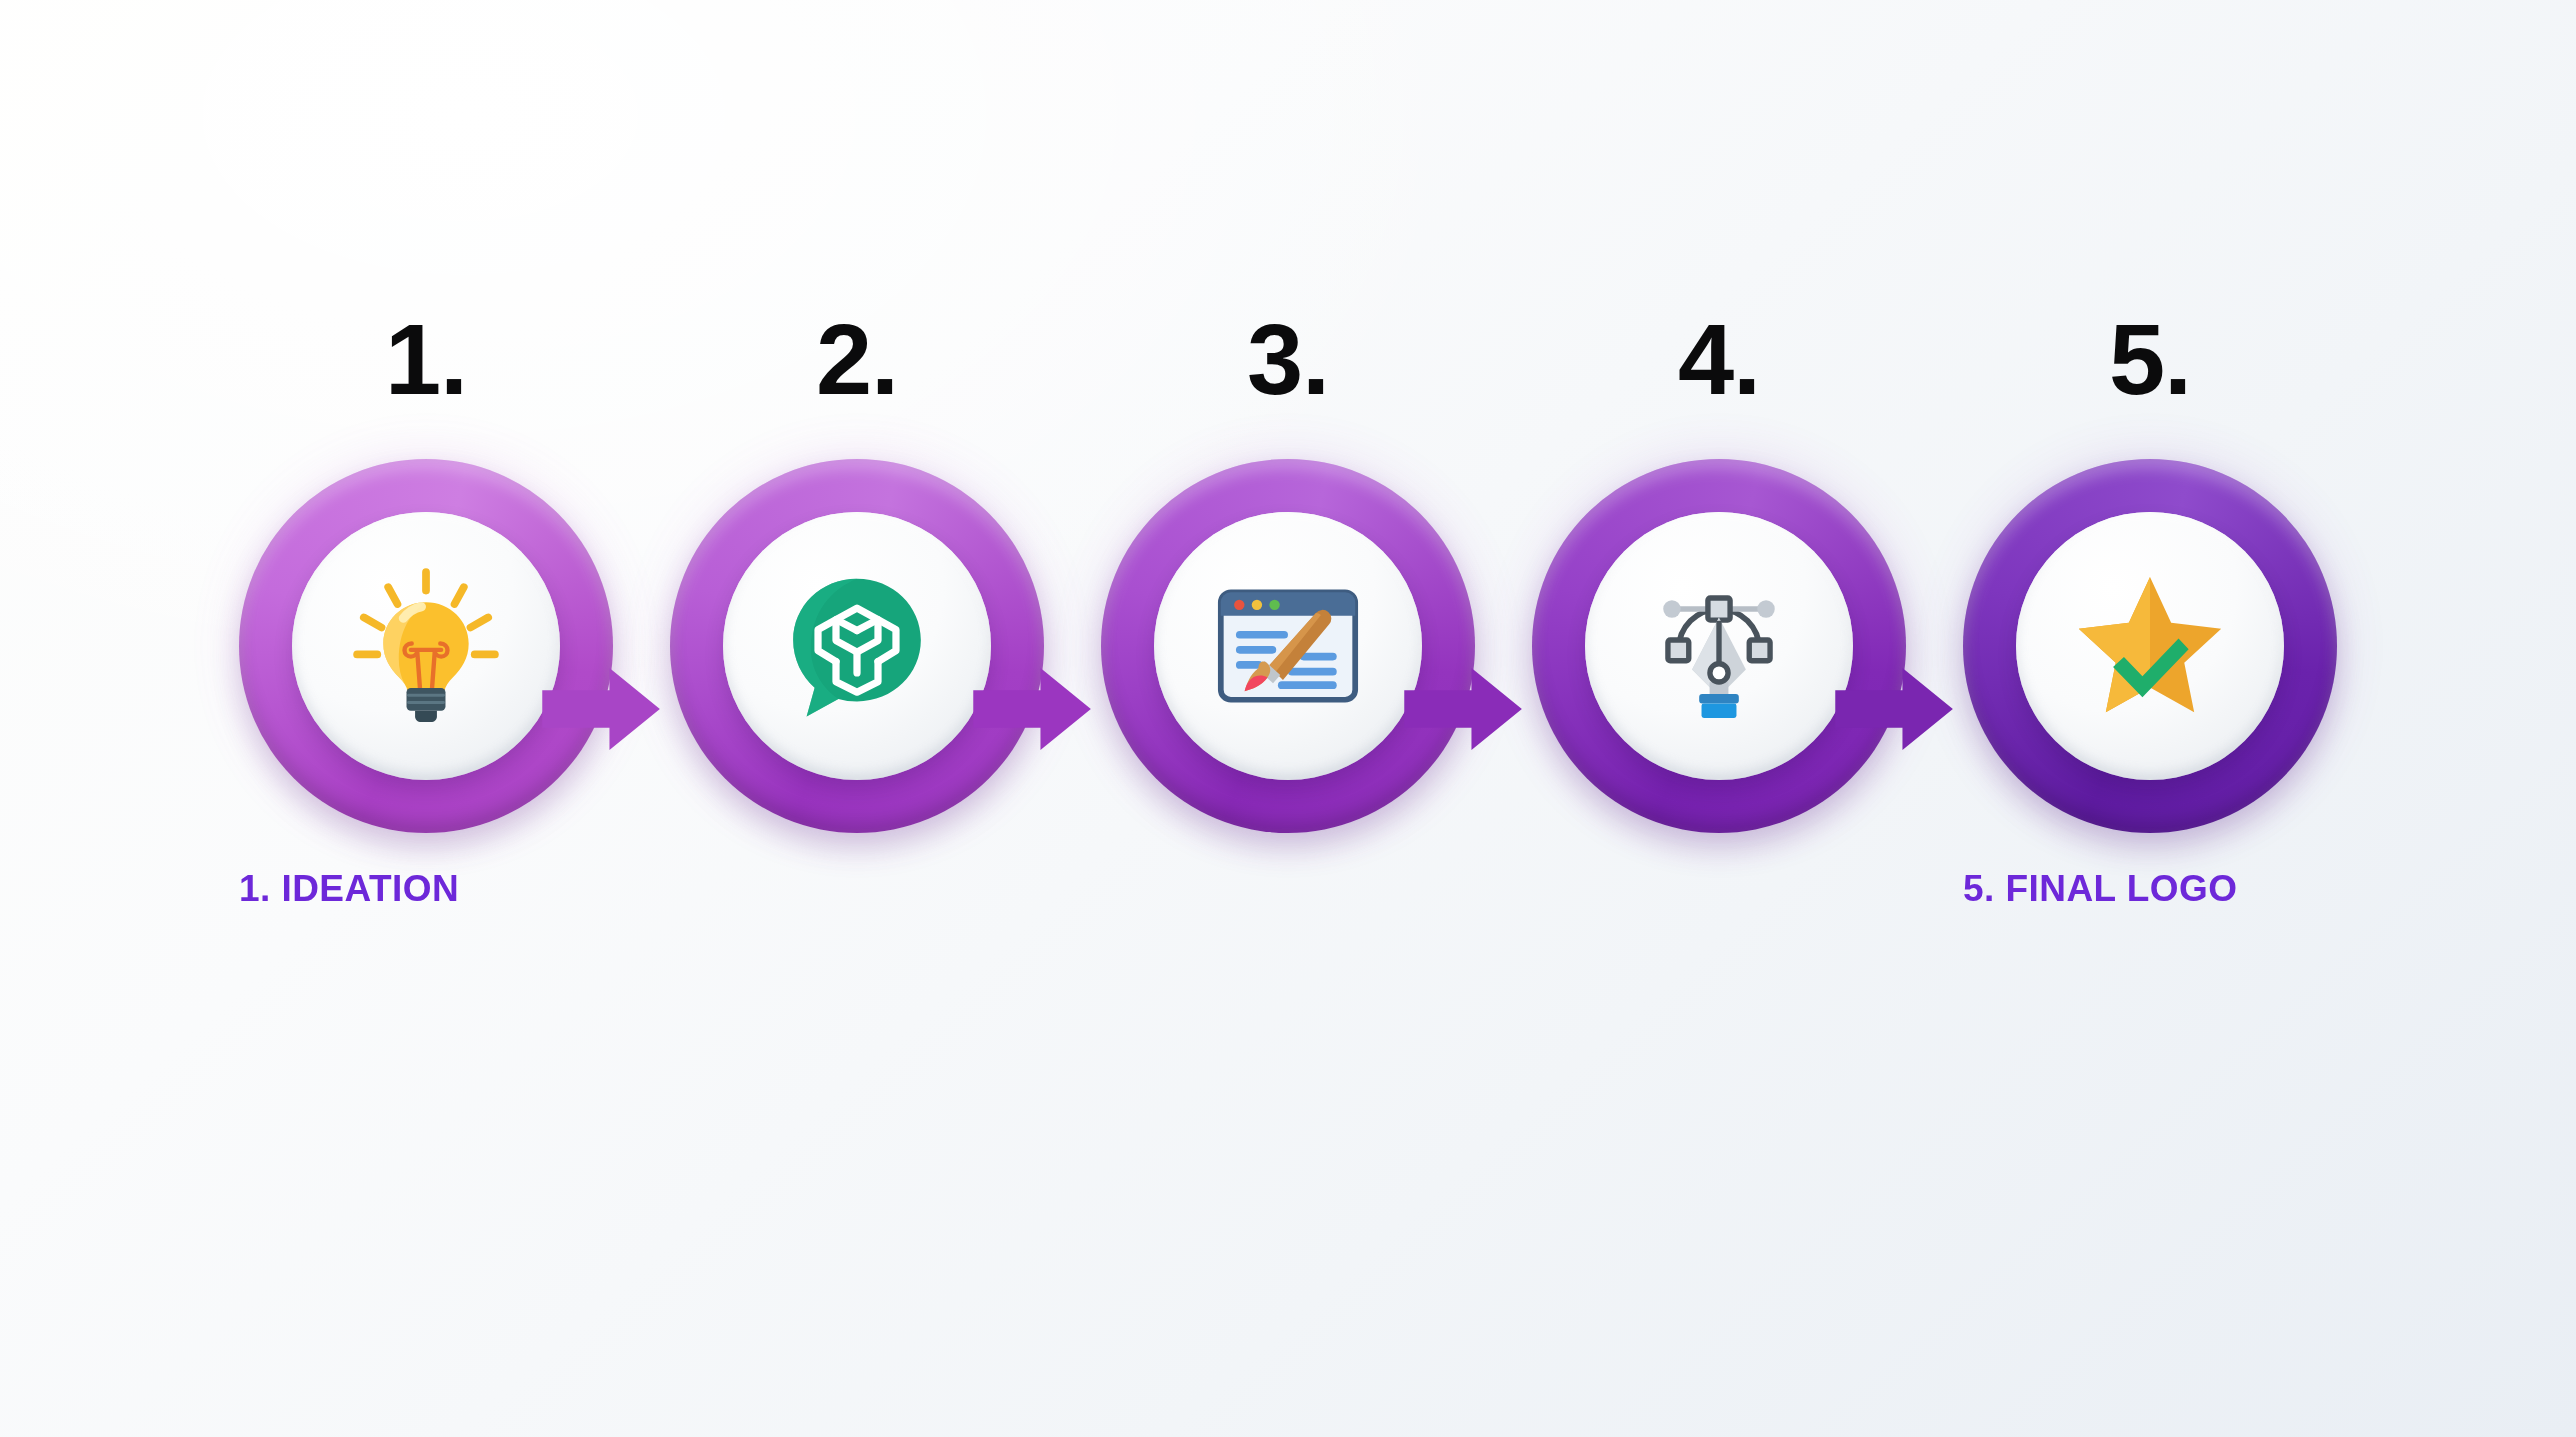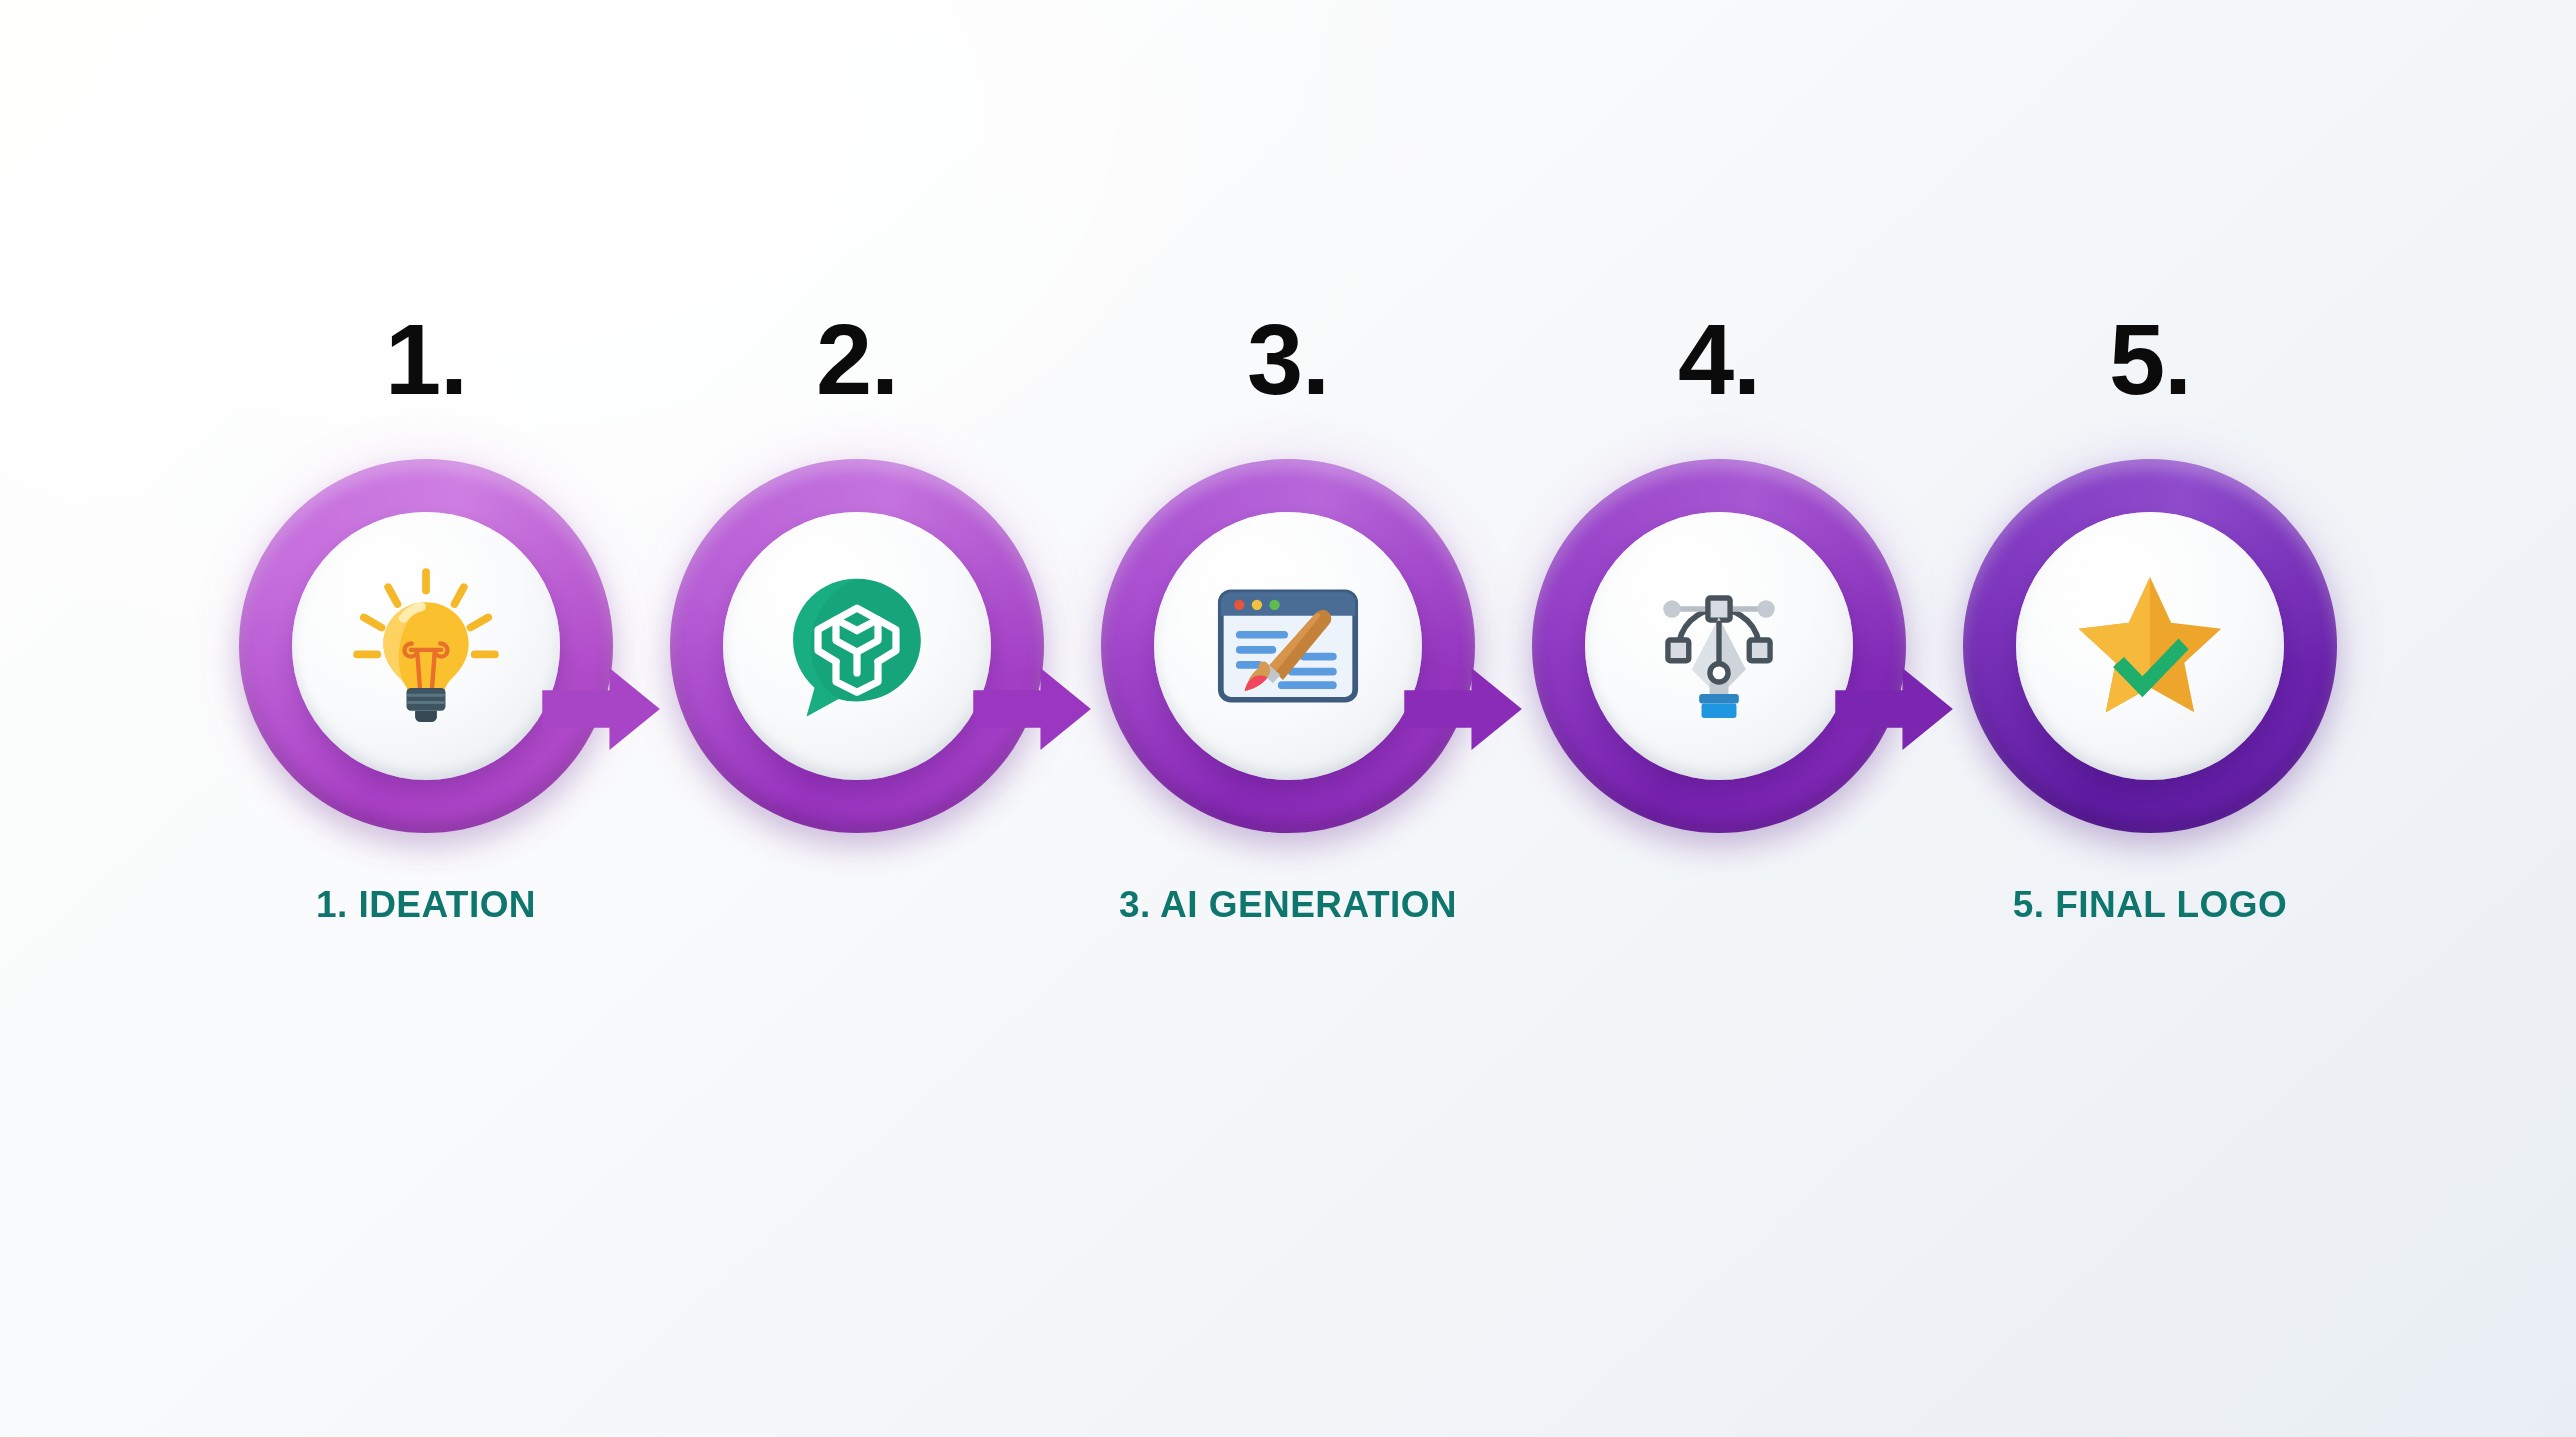--- a/index.html
+++ b/index.html
@@ -124,28 +124,28 @@
     right: -41px;
     width: 124px;
     height: 112px;
     z-index: 3;
     pointer-events: none;
   }
   .arrow svg { width: 100%; height: 100%; display: block; }
 
   
   .step-label {
-    margin-top: 40px;
+    margin-top: 24px;
     width: 374px;
-    text-align: center;
+    text-align: left;
     font-size: 37px;
     font-weight: 700;
     letter-spacing: 0.012em;
     line-height: 1.22;
-    color: #0f766e;
+    color: #6d28d9;
     text-transform: uppercase;
     user-select: none;
   }
 </style>
 </head>
 <body>
 
 <div id="stage">
 
   <div id="steps-row">
@@ -261,21 +261,20 @@
             </svg>
           </div>
         </div>
         <div class="arrow">
           <svg viewBox="0 0 132 120" xmlns="http://www.w3.org/2000/svg">
             <path d="M2 40 H74 V16 L128 60 L74 104 V80 H2 Z" fill="#8A2CB8"></path>
           </svg>
         </div>
       </div>
 
-      <div class="step-label">3. AI GENERATION</div>
     </div>
 
     <div class="step">
       <div class="step-number">4.</div>
 
       <div class="ring-wrap">
         <div class="ring-glow" style="background:radial-gradient(circle,#9641C8 35%,rgba(150,65,200,0) 72%);"></div>
         <div class="ring" style="background:conic-gradient(from 200deg,#7521AE,#9641C8 25%,#A757D2 48%,#8129B6 72%,#7521AE 100%);"></div>
         <div class="disc">
           <div class="icon-slot">

